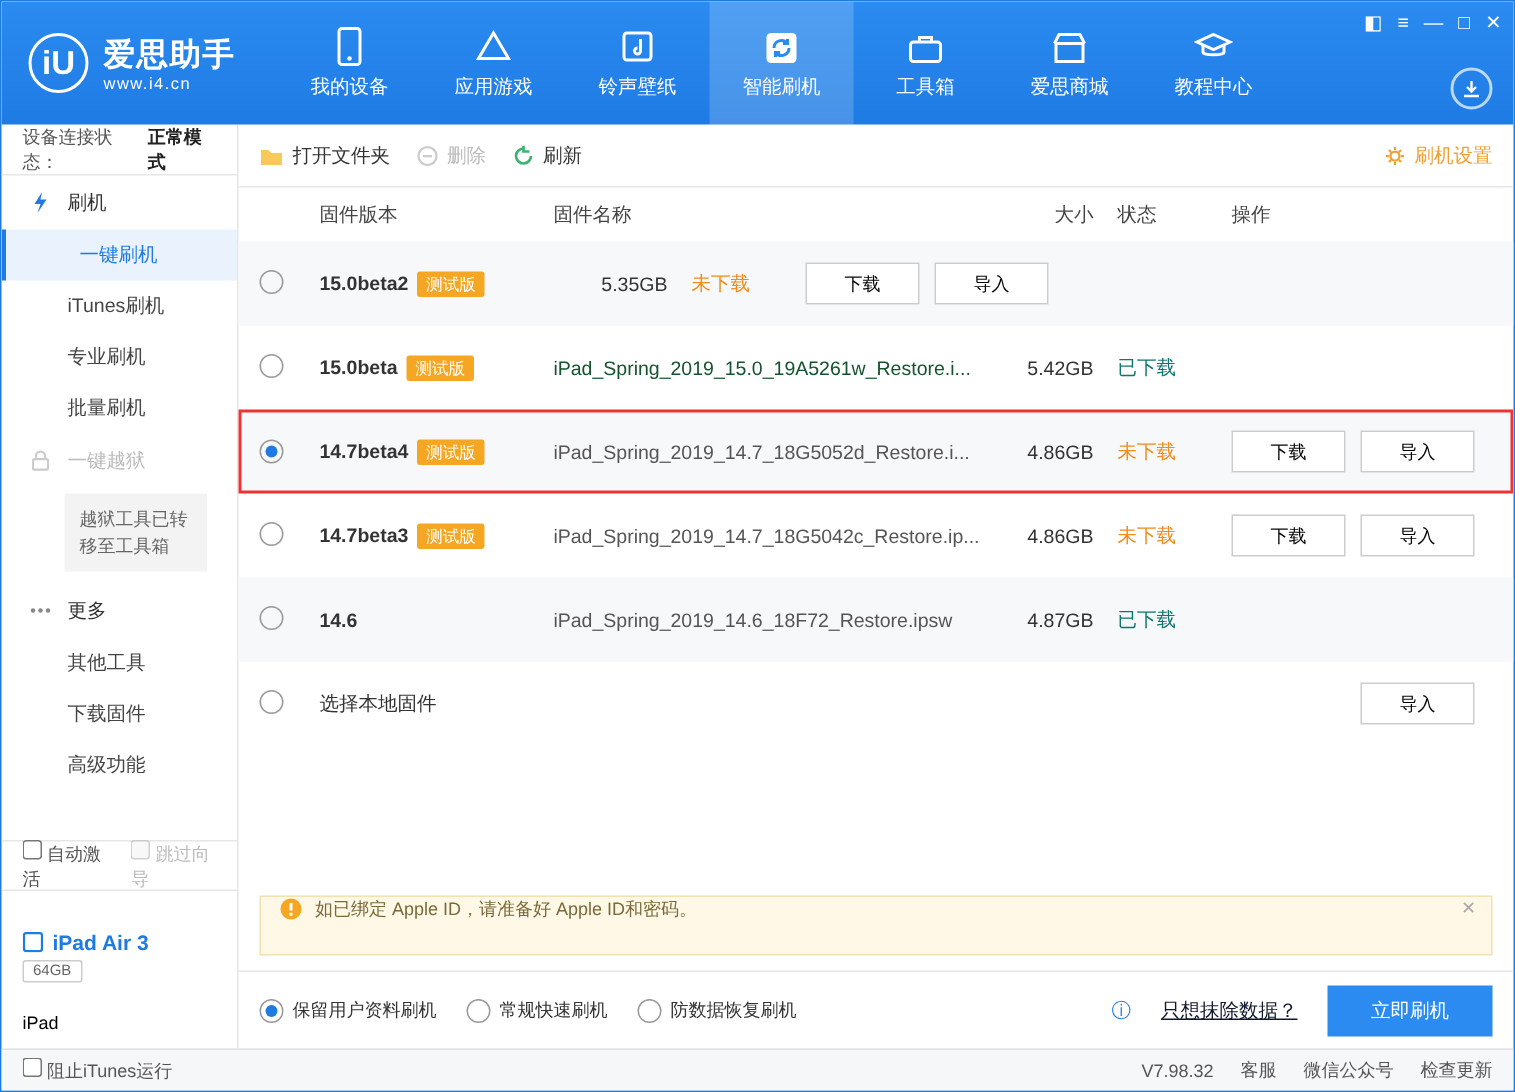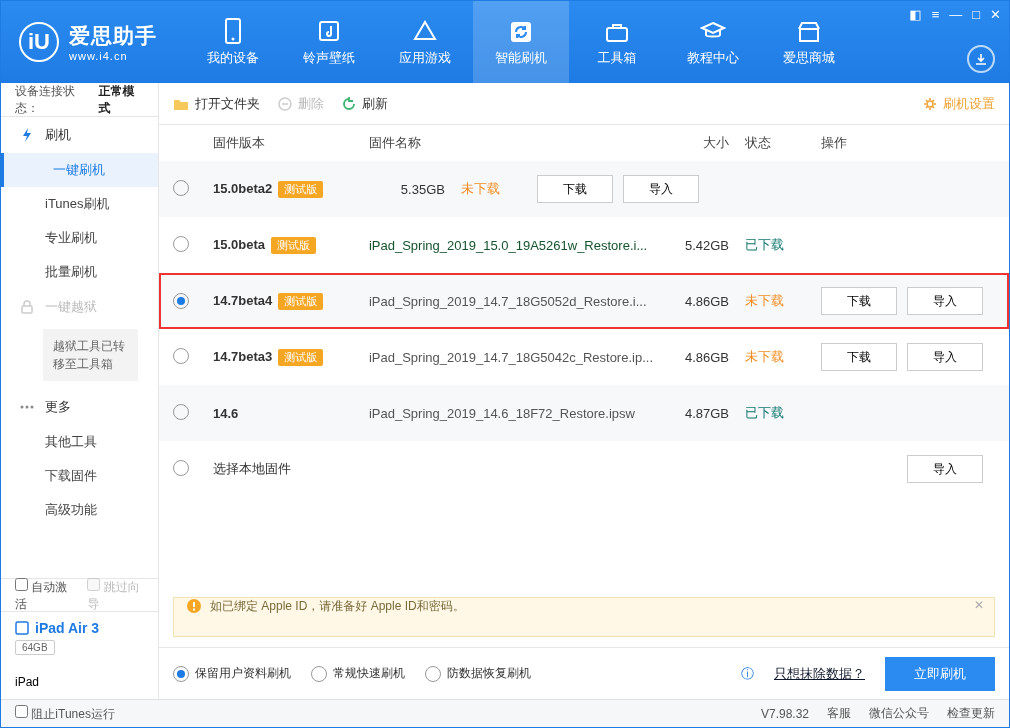--- a/index.html
+++ b/index.html
@@ -25,21 +25,21 @@
 .side-nav { flex: 1; overflow: auto; }
 .side-sec-head { height: 36px; display: flex; align-items: center; padding: 0 18px; font-size: 13px; color: #333; gap: 10px; }
 .side-sec-head .ico { width: 16px; height: 16px; display:flex; align-items:center; justify-content:center; color:#1e7be4; }
 .side-sec-head.disabled { color: #bbb; }
 .side-sec-head.disabled .ico { color:#ccc; }
 .side-item { height: 34px; display: flex; align-items: center; padding-left: 44px; font-size: 13px; color: #444; cursor: pointer; }
 .side-item.active { background: #eaf3fd; color: #1e7be4; border-left: 3px solid #1e7be4; padding-left: 49px; }
 .side-note { margin: 4px 20px 8px 42px; background: #f3f3f3; padding: 8px 10px; font-size: 12px; color: #666; line-height: 1.5; }
 .side-bottom { border-top: 1px solid #e6e6e6; }
 .chk-row { height: 32px; display:flex; align-items:center; padding:0 14px; gap: 16px; font-size:12px; color:#555; }
-.device-box { padding: 8px 14px 10px; border-top:1px solid #e6e6e6; }
+.device-box { padding: 26px 14px 10px; border-top:1px solid #e6e6e6; }
 .device-box .dname { color:#1e7be4; font-weight:bold; font-size:14px; display:flex; align-items:center; gap:6px;}
 .device-box .chip { display:inline-block; border:1px solid #ccc; border-radius:2px; font-size:10px; padding:1px 6px; color:#666; margin-top:4px;}
 .device-box .dtype { font-size:12px; color:#000000; margin-top:20px; }
 .main { flex:1; display:flex; flex-direction:column; }
 .toolbar { height:42px; border-bottom:1px solid #e6e6e6; display:flex; align-items:center; padding:0 14px; gap:18px; }
 .tb-btn { display:flex; align-items:center; gap:6px; font-size:13px; cursor:pointer; }
 .tb-btn.disabled { color:#bbb; }
 .tb-spacer { flex:1; }
 .tb-btn.orange { color:#f0a030; }
 .thead { height:36px; display:flex; align-items:center; font-size:13px; color:#444; padding:0 14px; }
@@ -87,33 +87,33 @@
           <svg width="22" height="30">
             <rect x="4" y="2" width="14" height="24" rx="2" fill="none" stroke="#fff" stroke-width="2"></rect>
             <circle cx="11" cy="22" r="1.5" fill="#fff"></circle>
           </svg>
         </div>
       <div class="lbl">我的设备</div>
     </div>
     <div class="nav-item">
       <div class="ico">
           <svg width="26" height="26">
+            <path d="M13 3 L23 20 H3 Z" fill="none" stroke="#fff" stroke-width="2"></path>
+          </svg>
+        </div>
+      <div class="lbl">应用游戏</div>
+    </div>
+    <div class="nav-item">
+      <div class="ico">
+          <svg width="26" height="26">
             <rect x="4" y="3" width="18" height="18" rx="2" fill="none" stroke="#fff" stroke-width="2"></rect>
             <path d="M15 7v8a2 2 0 1 1-2-2" fill="none" stroke="#fff" stroke-width="2"></path>
           </svg>
         </div>
       <div class="lbl">铃声壁纸</div>
-    </div>
-    <div class="nav-item">
-      <div class="ico">
-          <svg width="26" height="26">
-            <path d="M13 3 L23 20 H3 Z" fill="none" stroke="#fff" stroke-width="2"></path>
-          </svg>
-        </div>
-      <div class="lbl">应用游戏</div>
     </div>
     <div class="nav-item active">
       <div class="ico">
           <svg width="26" height="26">
             <rect x="3" y="3" width="20" height="20" rx="3" fill="#fff"></rect>
             <path d="M8 13a5 5 0 0 1 9-3M18 13a5 5 0 0 1-9 3" fill="none" stroke="#2b8bf0" stroke-width="2"></path>
             <path d="M17 7v3h-3M9 19v-3h3" fill="none" stroke="#2b8bf0" stroke-width="2"></path>
           </svg>
         </div>
       <div class="lbl">智能刷机</div>
@@ -123,34 +123,34 @@
           <svg width="26" height="26">
             <rect x="3" y="9" width="20" height="13" rx="2" fill="none" stroke="#fff" stroke-width="2"></rect>
             <path d="M9 9V6h8v3" fill="none" stroke="#fff" stroke-width="2"></path>
           </svg>
         </div>
       <div class="lbl">工具箱</div>
     </div>
     <div class="nav-item">
       <div class="ico">
           <svg width="26" height="26">
+            <rect x="4" y="10" width="18" height="12" fill="none" stroke="#fff" stroke-width="2"></rect>
+            <path d="M3 10 L6 4 H20 L23 10" fill="none" stroke="#fff" stroke-width="2"></path>
+          </svg>
+        </div>
+      <div class="lbl">爱思商城</div>
+    </div>
+    <div class="nav-item">
+      <div class="ico">
+          <svg width="26" height="26">
             <path d="M13 4 L24 9 L13 14 L2 9 Z" fill="none" stroke="#fff" stroke-width="2"></path>
             <path d="M6 11v5c0 2 14 2 14 0v-5" fill="none" stroke="#fff" stroke-width="2"></path>
           </svg>
         </div>
       <div class="lbl">教程中心</div>
-    </div>
-    <div class="nav-item">
-      <div class="ico">
-          <svg width="26" height="26">
-            <rect x="4" y="10" width="18" height="12" fill="none" stroke="#fff" stroke-width="2"></rect>
-            <path d="M3 10 L6 4 H20 L23 10" fill="none" stroke="#fff" stroke-width="2"></path>
-          </svg>
-        </div>
-      <div class="lbl">爱思商城</div>
     </div>
   </div>
   <div class="win-icons">
     <span>◧</span>
     <span>≡</span>
     <span>—</span>
     <span>□</span>
     <span>✕</span>
   </div>
   <div class="dl-circ">

